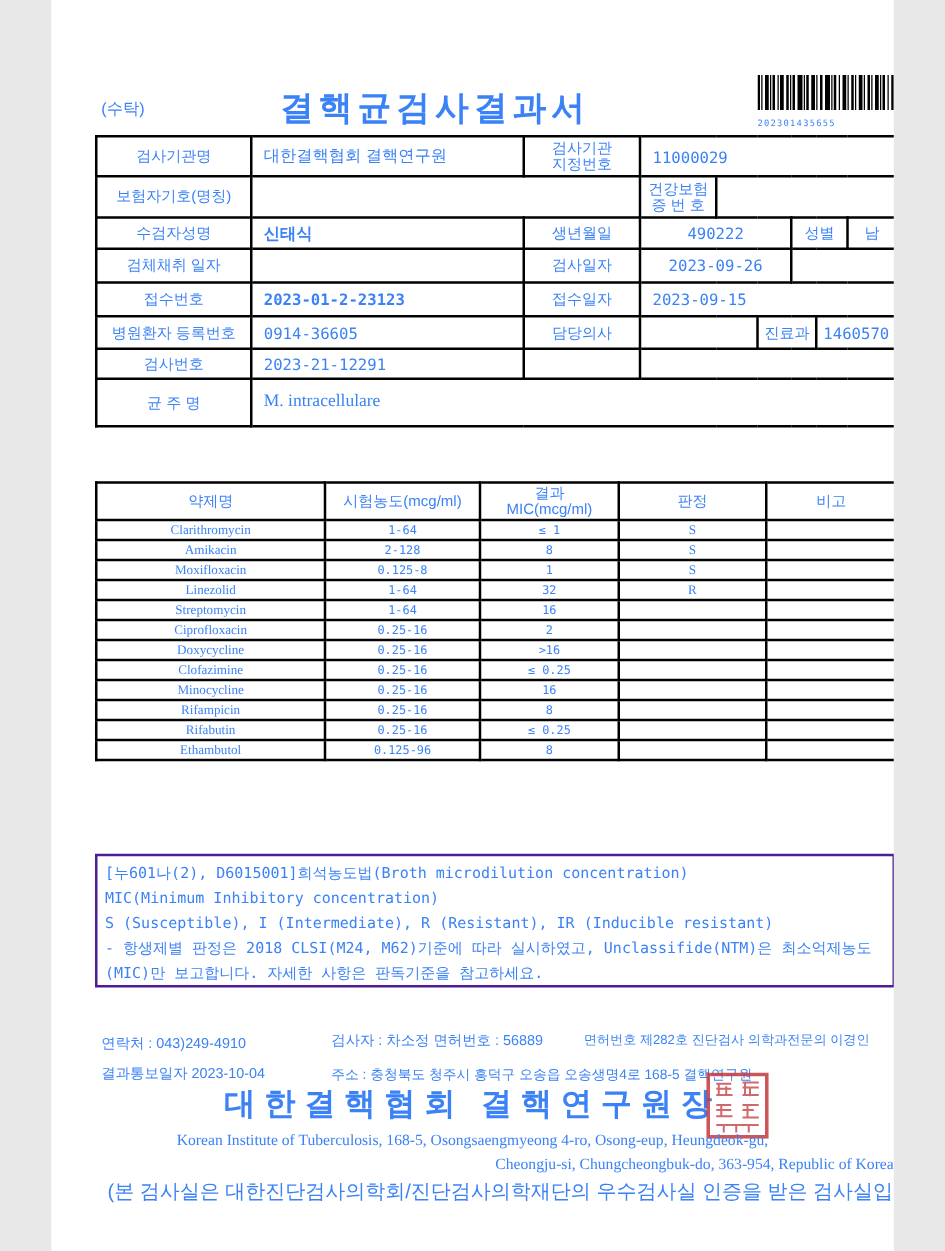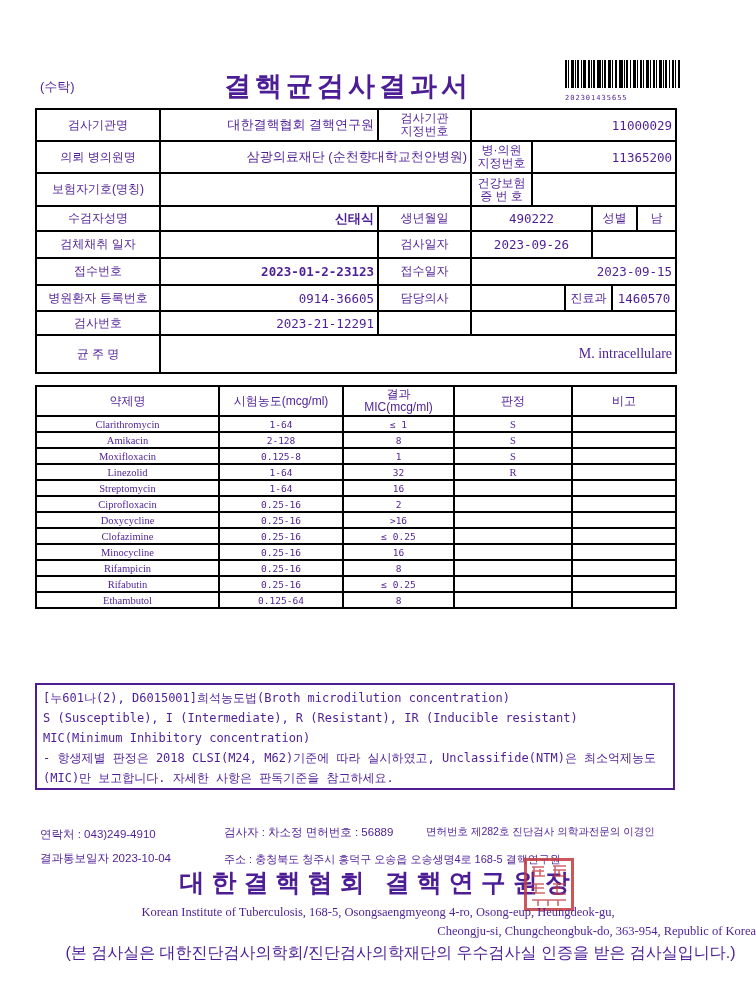--- a/index.html
+++ b/index.html
@@ -1,33 +1,33 @@
 <!DOCTYPE html>
 <html><head>
 <meta charset="utf-8">
 <style>
   * { margin:0; padding:0; box-sizing:border-box; }
   body { background:#e8e8e8; font-family:"Liberation Sans", sans-serif; }
   .page {
-    position:relative; width:756px; height:1001px; margin:0 auto;
-    background:#ffffff; color:#4c1d95; overflow:hidden;text-decoration:underline;
+    position:relative; width:674px; height:1001px; margin:0 auto;
+    background:#ffffff; color:#3b82f6; overflow:hidden;text-decoration:underline;
   }
   .consignment { position:absolute; left:40px; top:78px; font-size:13px; }
   .doc-title {
     position:absolute; left:0; right:60px; top:68px; text-align:center;
     font-family:"Liberation Serif", serif; font-weight:700; font-size:27px;
     letter-spacing:4px;
   }
   .barcode-wrap { position:absolute; left:565px; top:60px; width:118px; text-align:left; }
   .barcode-num { font-size:7px; letter-spacing:1px; margin-top:0px; font-family:"DejaVu Sans Mono", monospace; }
 
   table { border-collapse:collapse; table-layout:fixed;border-radius:18px; }
   .itable { position:absolute; left:35px; top:108px; width:640px; }
   .itable td { border:2px solid #000; font-size:12px; text-align:center; padding:0 3px; overflow:hidden; }
-  .itable td.val { text-align:right; padding-left:9px; font-size:13px; }
+  .itable td.val { text-align:left; padding-left:9px; font-size:13px; }
   .itable td.num { font-family:"DejaVu Sans Mono", monospace; font-size:12.5px; }
   .itable td.bold { font-weight:700; }
   .prel { white-space:pre-line; line-height:13px; font-size:11.5px; }
   .small { font-size:10.5px; }
 
   .dtable { position:absolute; left:35px; top:385px; width:640px; }
   .dtable td { border:2px solid #000; text-align:center; font-size:10px; padding:0 2px; overflow:hidden; }
   .dtable tr.hdr td { font-size:12px; height:30px; }
   .dtable tr.drow td { height:16px; }
   .dtable td.dname { font-family:"Liberation Serif", serif; font-size:10.5px; }
@@ -112,27 +112,20 @@
         <col style="width:39px">
     </colgroup>
     <tbody>
         <tr style="height:32px">
       <td>검사기관명</td>
       <td class="val">대한결핵협회 결핵연구원</td>
       <td class="prel">검사기관
 지정번호</td>
       <td class="val num" colspan="6">11000029</td>
     </tr>
-    <tr style="height:32px">
-      <td>의뢰 병의원명</td>
-      <td class="val" colspan="2">삼광의료재단 (순천향대학교천안병원)</td>
-      <td class="prel">병·의원
-지정번호</td>
-      <td class="val num" colspan="5">11365200</td>
-    </tr>
     <tr style="height:33px">
       <td>보험자기호(명칭)</td>
       <td class="val" colspan="2"></td>
       <td class="prel">건강보험
 증 번 호</td>
       <td class="val" colspan="5"></td>
     </tr>
     <tr style="height:25px">
       <td>수검자성명</td>
       <td class="val bold">신태식</td>
@@ -264,32 +257,32 @@
     </tr>
     <tr class="drow">
       <td class="dname">Rifabutin</td>
       <td class="dnum">0.25-16</td>
       <td class="dnum">≤ 0.25</td>
       <td class="dname"></td>
       <td></td>
     </tr>
     <tr class="drow">
       <td class="dname">Ethambutol</td>
-      <td class="dnum">0.125-64</td>
+      <td class="dnum">0.125-96</td>
       <td class="dnum">8</td>
       <td class="dname"></td>
       <td></td>
     </tr>
   </tbody>
     </table>
 
   <div class="notebox">
     <div>[누601나(2), D6015001]희석농도법(Broth microdilution concentration)</div>
+    <div>MIC(Minimum Inhibitory concentration)</div>
     <div>S (Susceptible), I (Intermediate), R (Resistant), IR (Inducible resistant)</div>
-    <div>MIC(Minimum Inhibitory concentration)</div>
     <div>- 항생제별 판정은 2018 CLSI(M24, M62)기준에 따라 실시하였고, Unclassifide(NTM)은 최소억제농도</div>
     <div>(MIC)만 보고합니다. 자세한 사항은 판독기준을 참고하세요.</div>
   </div>
 
   <div class="ft" style="left:40px; top:827px;text-align:center;">연락처 : 043)249-4910</div>
   <div class="ft" style="left:224px; top:825px;">검사자 : 차소정  면허번호 : 56889</div>
   <div class="ft" style="left:426px; top:825px; font-size:10.5px;">면허번호 제282호 진단검사 의학과전문의 이경인</div>
   <div class="ft" style="left:40px; top:851px;">결과통보일자  2023-10-04</div>
   <div class="ft" style="left:224px; top:852px; font-size:11px;">주소 : 충청북도 청주시 흥덕구 오송읍 오송생명4로 168-5 결핵연구원</div>
 

